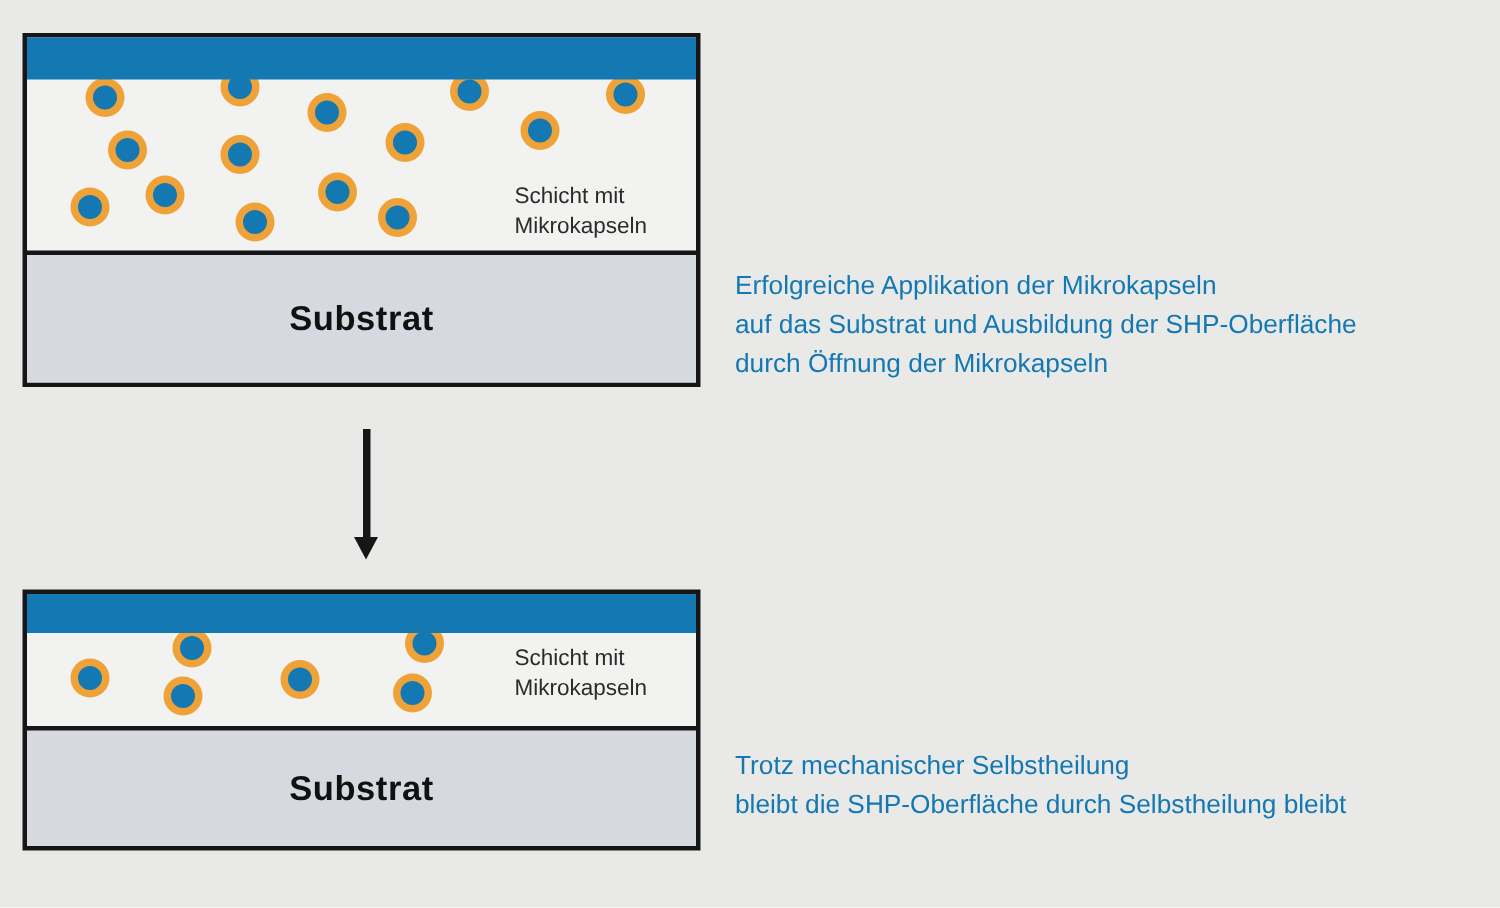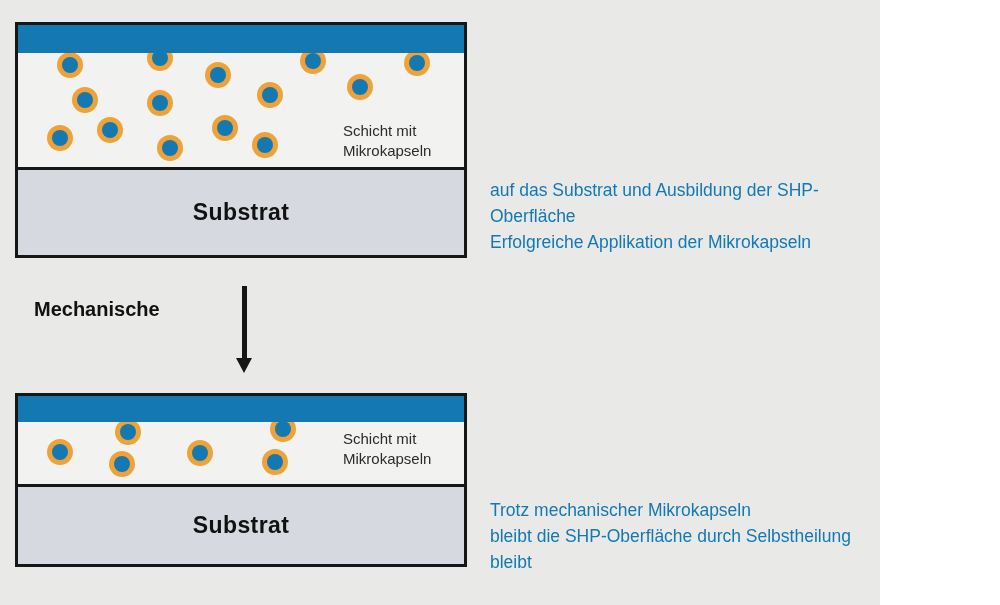--- a/index.html
+++ b/index.html
@@ -1,20 +1,20 @@
 <!DOCTYPE html>
 <html style="--background: #e9e9e8; --shp-blue: #1478b2; --capsule-orange: #efa238; --capsule-core-blue: #1478b2; --substrate-gray: #d6dae0; --layer-fill: #f2f2f0; --outline-black: #161616; --caption-blue: #1478b2; --label-dark: #2b2b2b;"><head>
 <meta charset="utf-8">
 <style>
   * { margin:0; padding:0; box-sizing:border-box; }
   html,body { background:#fff; }
   body { font-family:"Liberation Sans","DejaVu Sans",sans-serif; }
 
   .stage {
-    position:relative; width:880px; height:605px;
+    position:relative; width:1000px; height:605px;
     background:var(--background,#e9e9e8); overflow:hidden;
   }
 
   
   .panel {
     position:absolute; border:3px solid var(--outline-black,#161616);
     background:var(--layer-fill,#f2f2f0);
   }
   .panel-top    { left:15px; top:22px;  width:452px; height:236px; }
   .panel-bottom { left:15px; top:393px; width:452px; height:174px; }
@@ -134,26 +134,26 @@
     <div class="layer-label">
       <div>Schicht mit</div>
       <div>Mikrokapseln</div>
     </div>
     <div class="substrate">
       <span class="substrate-label">Substrat</span>
     </div>
   </div>
 
   <div class="caption caption-top">
+    <div>Erfolgreiche Applikation der Mikrokapseln</div>
     <div>auf das Substrat und Ausbildung der SHP-Oberfläche</div>
-    <div>Erfolgreiche Applikation der Mikrokapseln</div>
+    <div>durch Öffnung der Mikrokapseln</div>
   </div>
 
   <div class="process-label">
-    <div>Mechanische</div>
   </div>
   <div class="arrow-shaft"></div>
   <div class="arrow-head"></div>
 
   <div class="panel panel-bottom">
     <div class="capsule-field">
         <div class="capsule" style="left: 29px; top: 43px;">
           <div class="capsule-core"></div>
         </div>
         <div class="capsule" style="left: 97px; top: 23px;">
@@ -176,17 +176,17 @@
     <div class="layer-label">
       <div>Schicht mit</div>
       <div>Mikrokapseln</div>
     </div>
     <div class="substrate">
       <span class="substrate-label">Substrat</span>
     </div>
   </div>
 
   <div class="caption caption-bottom">
-    <div>Trotz mechanischer Mikrokapseln</div>
+    <div>Trotz mechanischer Selbstheilung</div>
     <div>bleibt die SHP-Oberfläche durch Selbstheilung bleibt</div>
   </div>
 
 </div>
 
 </body></html>

